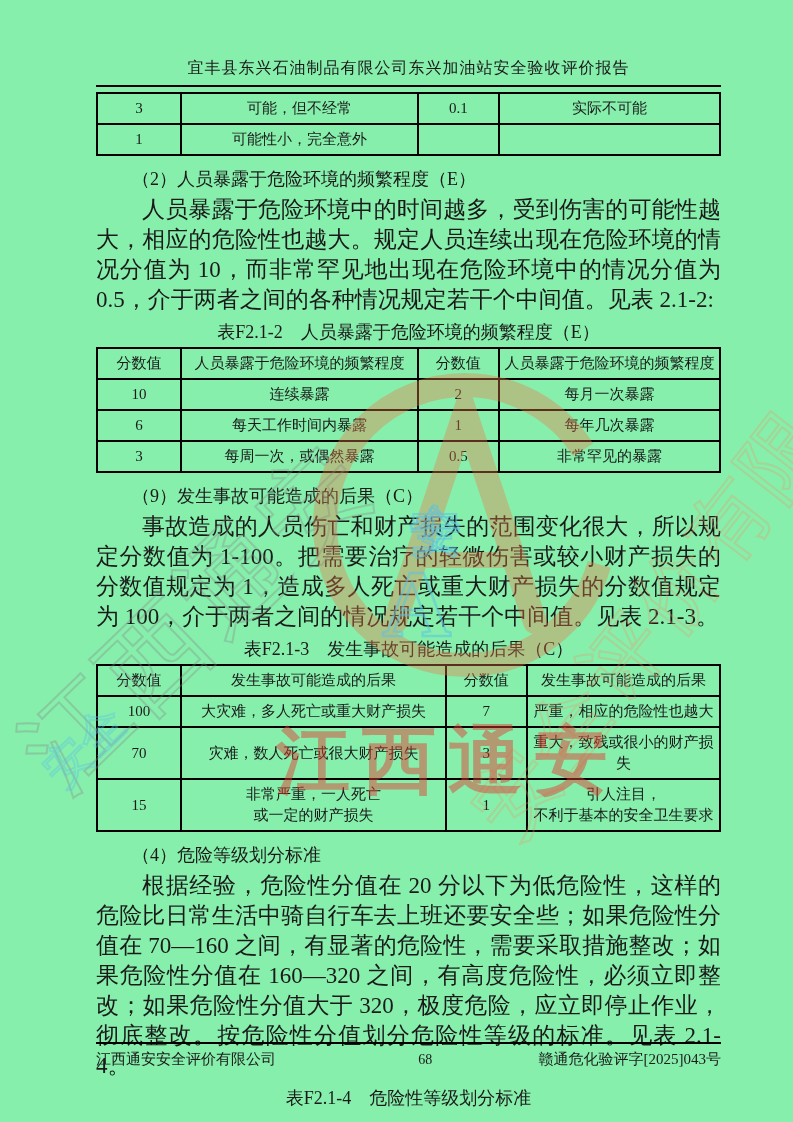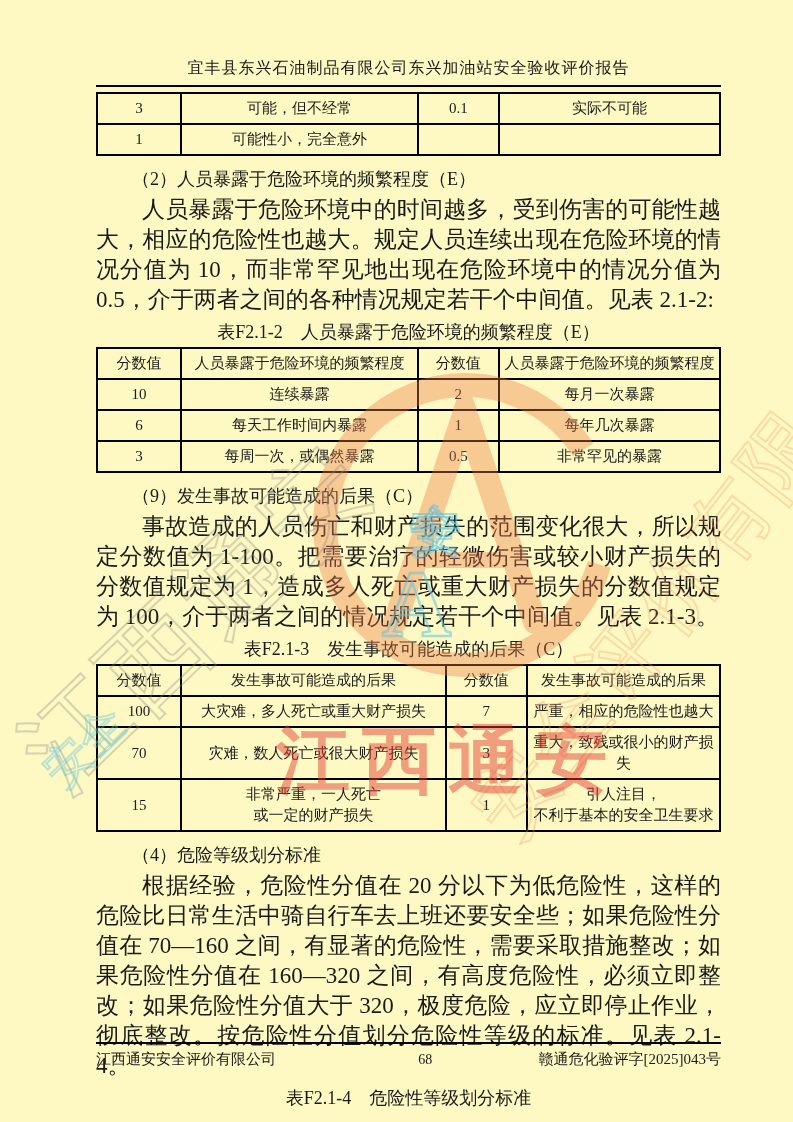--- a/index.html
+++ b/index.html
@@ -1,19 +1,19 @@
 <!DOCTYPE html>
 <html><head>
 <meta charset="utf-8">
 <style>
   * { margin:0; padding:0; box-sizing:border-box; }
   html,body { background:#ffffff; }
   .page {
     position:relative; width:793px; height:1122px; margin:0 auto;
-    background:#fef9c3; overflow:hidden;
+    background:#86efac; overflow:hidden;
     font-family:"Liberation Serif","DejaVu Serif",serif;
     color:#1a1a1a;
   }
   .content { position:absolute; left:96px; top:58px; width:625px; }
 
   .doc-header {
     text-align:center; font-size:16px; letter-spacing:1px;
     padding-bottom:6px; border-bottom:2px solid #000; margin-bottom:5px;
   }
 

